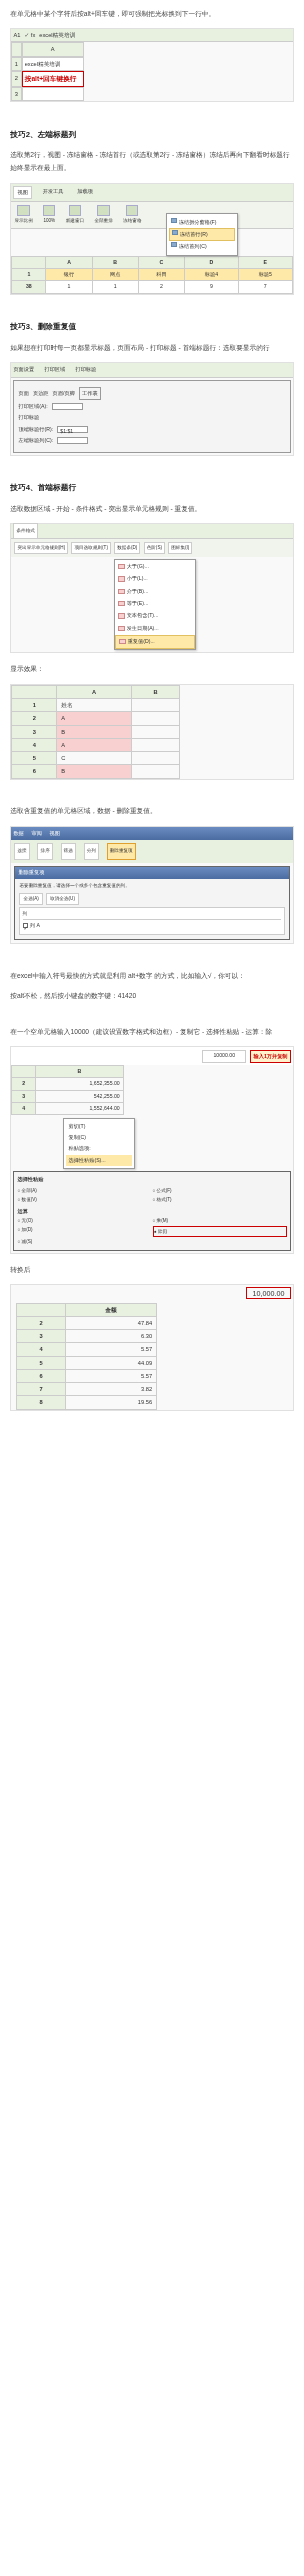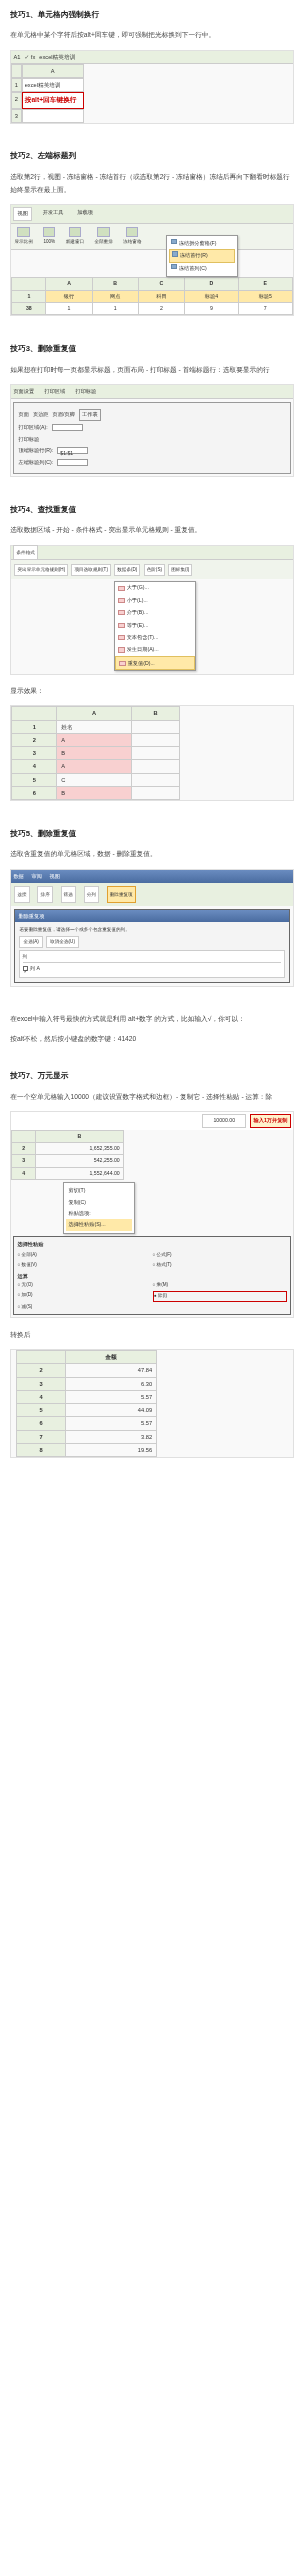--- a/index.html
+++ b/index.html
@@ -87,21 +87,20 @@
 .t7b table{border-collapse:collapse;width:50%;margin-left:5.2px}
 .t7b td,.t7b th{border:0.5px solid #ccc;padding:1px 4.1px;text-align:right;font-size:5.7px}
 .t7b th{background:#e8f0e0;text-align:center}
 .t7b .hl3{border:1px solid #c00}
 .mic{width:5.2px;height:5.2px;display:inline-block;background:#8ac;border:0.5px solid #68a}
 </style>
 </head>
 <body>
 
 <div class="section">
-<div class="heading">技巧1、单元格内强制换行</div>
 <div class="body-text">在单元格中某个字符后按alt+回车键，即可强制把光标换到下一行中。</div>
 <div class="illus t1">
   <div class="fx">
         <span>A1</span>
         <span>✓ fx</span>
         <span>excel精英培训</span>
       </div>
   <div class="cells">
     <div class="hdr"></div>
         <div class="hdr">A</div>
@@ -222,21 +221,21 @@
         </div>
     <div class="row">
           <span>左端标题列(C):</span>
           <span class="inp"></span>
         </div>
   </div>
 </div>
 </div>
 
 <div class="section">
-<div class="heading">技巧4、查找重复值</div>
+<div class="heading">技巧4、首端标题行</div>
 <div class="body-text">选取数据区域 - 开始 - 条件格式 - 突出显示单元格规则 - 重复值。</div>
 <div class="illus t4">
   <div class="rb2"><span class="b big">条件格式</span></div>
   <div class="btns">
     <span class="b">突出显示单元格规则(H)</span>
     <span class="b">项目选取规则(T)</span>
     <span class="b">数据条(D)</span>
     <span class="b">色阶(S)</span>
     <span class="b">图标集(I)</span>
   </div>
@@ -309,21 +308,20 @@
             <th>6</th>
             <td class="dup">B</td>
             <td></td>
           </tr>
   </tbody>
       </table>
 </div>
 </div>
 
 <div class="section">
-<div class="heading">技巧5、删除重复值</div>
 <div class="body-text">选取含重复值的单元格区域，数据 - 删除重复值。</div>
 <div class="illus t5">
   <div class="rb3">
     <span>数据</span>
     <span>审阅</span>
     <span>视图</span>
   </div>
   <div class="tb">
     <span class="bb">连接</span>
     <span class="bb">排序</span>
@@ -348,21 +346,20 @@
   </div>
 </div>
 </div>
 
 <div class="section">
 <div class="body-text">在excel中输入符号最快的方式就是利用 alt+数字 的方式，比如输入√，你可以：</div>
 <div class="body-text">按alt不松，然后按小键盘的数字键：41420</div>
 </div>
 
 <div class="section">
-<div class="heading">技巧7、万元显示</div>
 <div class="body-text">在一个空单元格输入10000（建议设置数字格式和边框）- 复制它 - 选择性粘贴 - 运算：除</div>
 <div class="illus t7">
   <div style="display:flex;justify-content:flex-end;gap:4.1px;padding:2.1px;background:#fff">
     <span style="border:0.5px solid #ccc;padding:0.5px 10.3px">10000.00</span>
     <span class="rbox">输入1万并复制</span>
   </div>
   <table style="width:40%">
         <tbody>
           <tr>
             <th></th>
@@ -401,20 +398,21 @@
       <span>○ <span>无(O)</span></span>
       <span>○ <span>乘(M)</span></span>
       <span>○ <span>加(D)</span></span>
       <span class="hl2">● <span>除(I)</span></span>
       <span>○ <span>减(S)</span></span>
     </div>
   </div>
 </div>
 <div class="body-text">转换后</div>
 <div class="illus t7b">
+  <div style="text-align:right;padding:2.1px"><span class="hl3" style="padding:0.5px 5.2px">10,000.00</span></div>
   <table>
     <tbody>
           <tr>
             <th></th>
             <th>金额</th>
           </tr>
     <tr>
             <th>2</th>
             <td>47.84</td>
           </tr>

